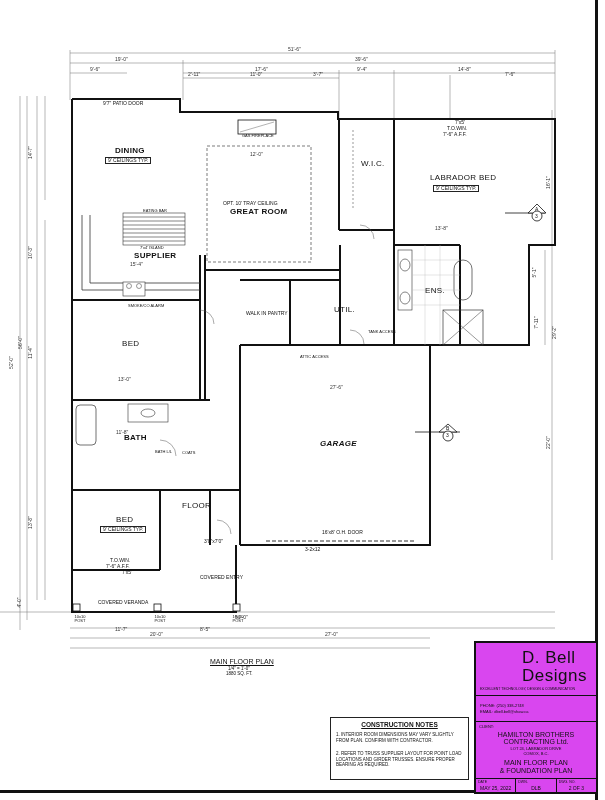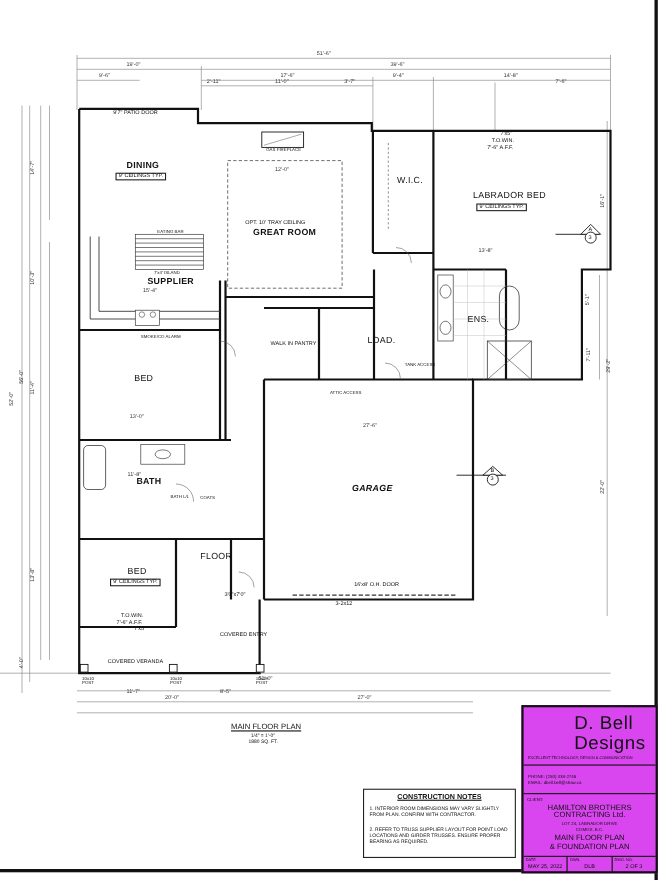--- a/index.html
+++ b/index.html
@@ -233,21 +233,21 @@
   <div class="lbl dim" style="left:130px;top:262px;">15'-4"</div>
   <div class="lbl room" style="left:361px;top:160px;font-weight:normal;">W.I.C.</div>
   <div class="lbl sub" style="left:455px;top:120px;">7'x5'</div>
   <div class="lbl sub" style="left:447px;top:126px;">T.O.WIN.</div>
   <div class="lbl sub" style="left:443px;top:132px;">7'-6" A.F.F.</div>
   <div class="lbl room" style="left:430px;top:174px;font-weight:normal;">LABRADOR BED</div>
   <div class="lbl boxed" style="left:433px;top:185px;">9' CEILINGS TYP.</div>
   <div class="lbl dim" style="left:435px;top:226px;">13'-8"</div>
   <div class="lbl room" style="left:425px;top:287px;font-weight:normal;">ENS.</div>
   <div class="lbl sub" style="left:246px;top:311px;">WALK IN PANTRY</div>
-  <div class="lbl room" style="left:334px;top:306px;font-weight:normal;">LOAD.</div>
+  <div class="lbl room" style="left:334px;top:306px;font-weight:normal;">UTIL.</div>
   <div class="lbl sub" style="left:368px;top:330px;font-size:4px;">TANK ACCESS</div>
   <div class="lbl sub" style="left:300px;top:355px;font-size:4px;">ATTIC ACCESS</div>
   <div class="lbl sub" style="left:128px;top:304px;font-size:4px;">SMOKE/CO ALARM</div>
   <div class="lbl room" style="left:122px;top:340px;font-weight:normal;">BED</div>
   <div class="lbl dim" style="left:118px;top:377px;">13'-0"</div>
   <div class="lbl room" style="left:124px;top:434px;">BATH</div>
   <div class="lbl dim" style="left:116px;top:430px;">11'-8"</div>
   <div class="lbl sub" style="left:155px;top:450px;font-size:4px;">BATH L/L</div>
   <div class="lbl sub" style="left:182px;top:451px;font-size:4px;">COATS</div>
   <div class="lbl room" style="left:320px;top:440px;font-style:italic;">GARAGE</div>

